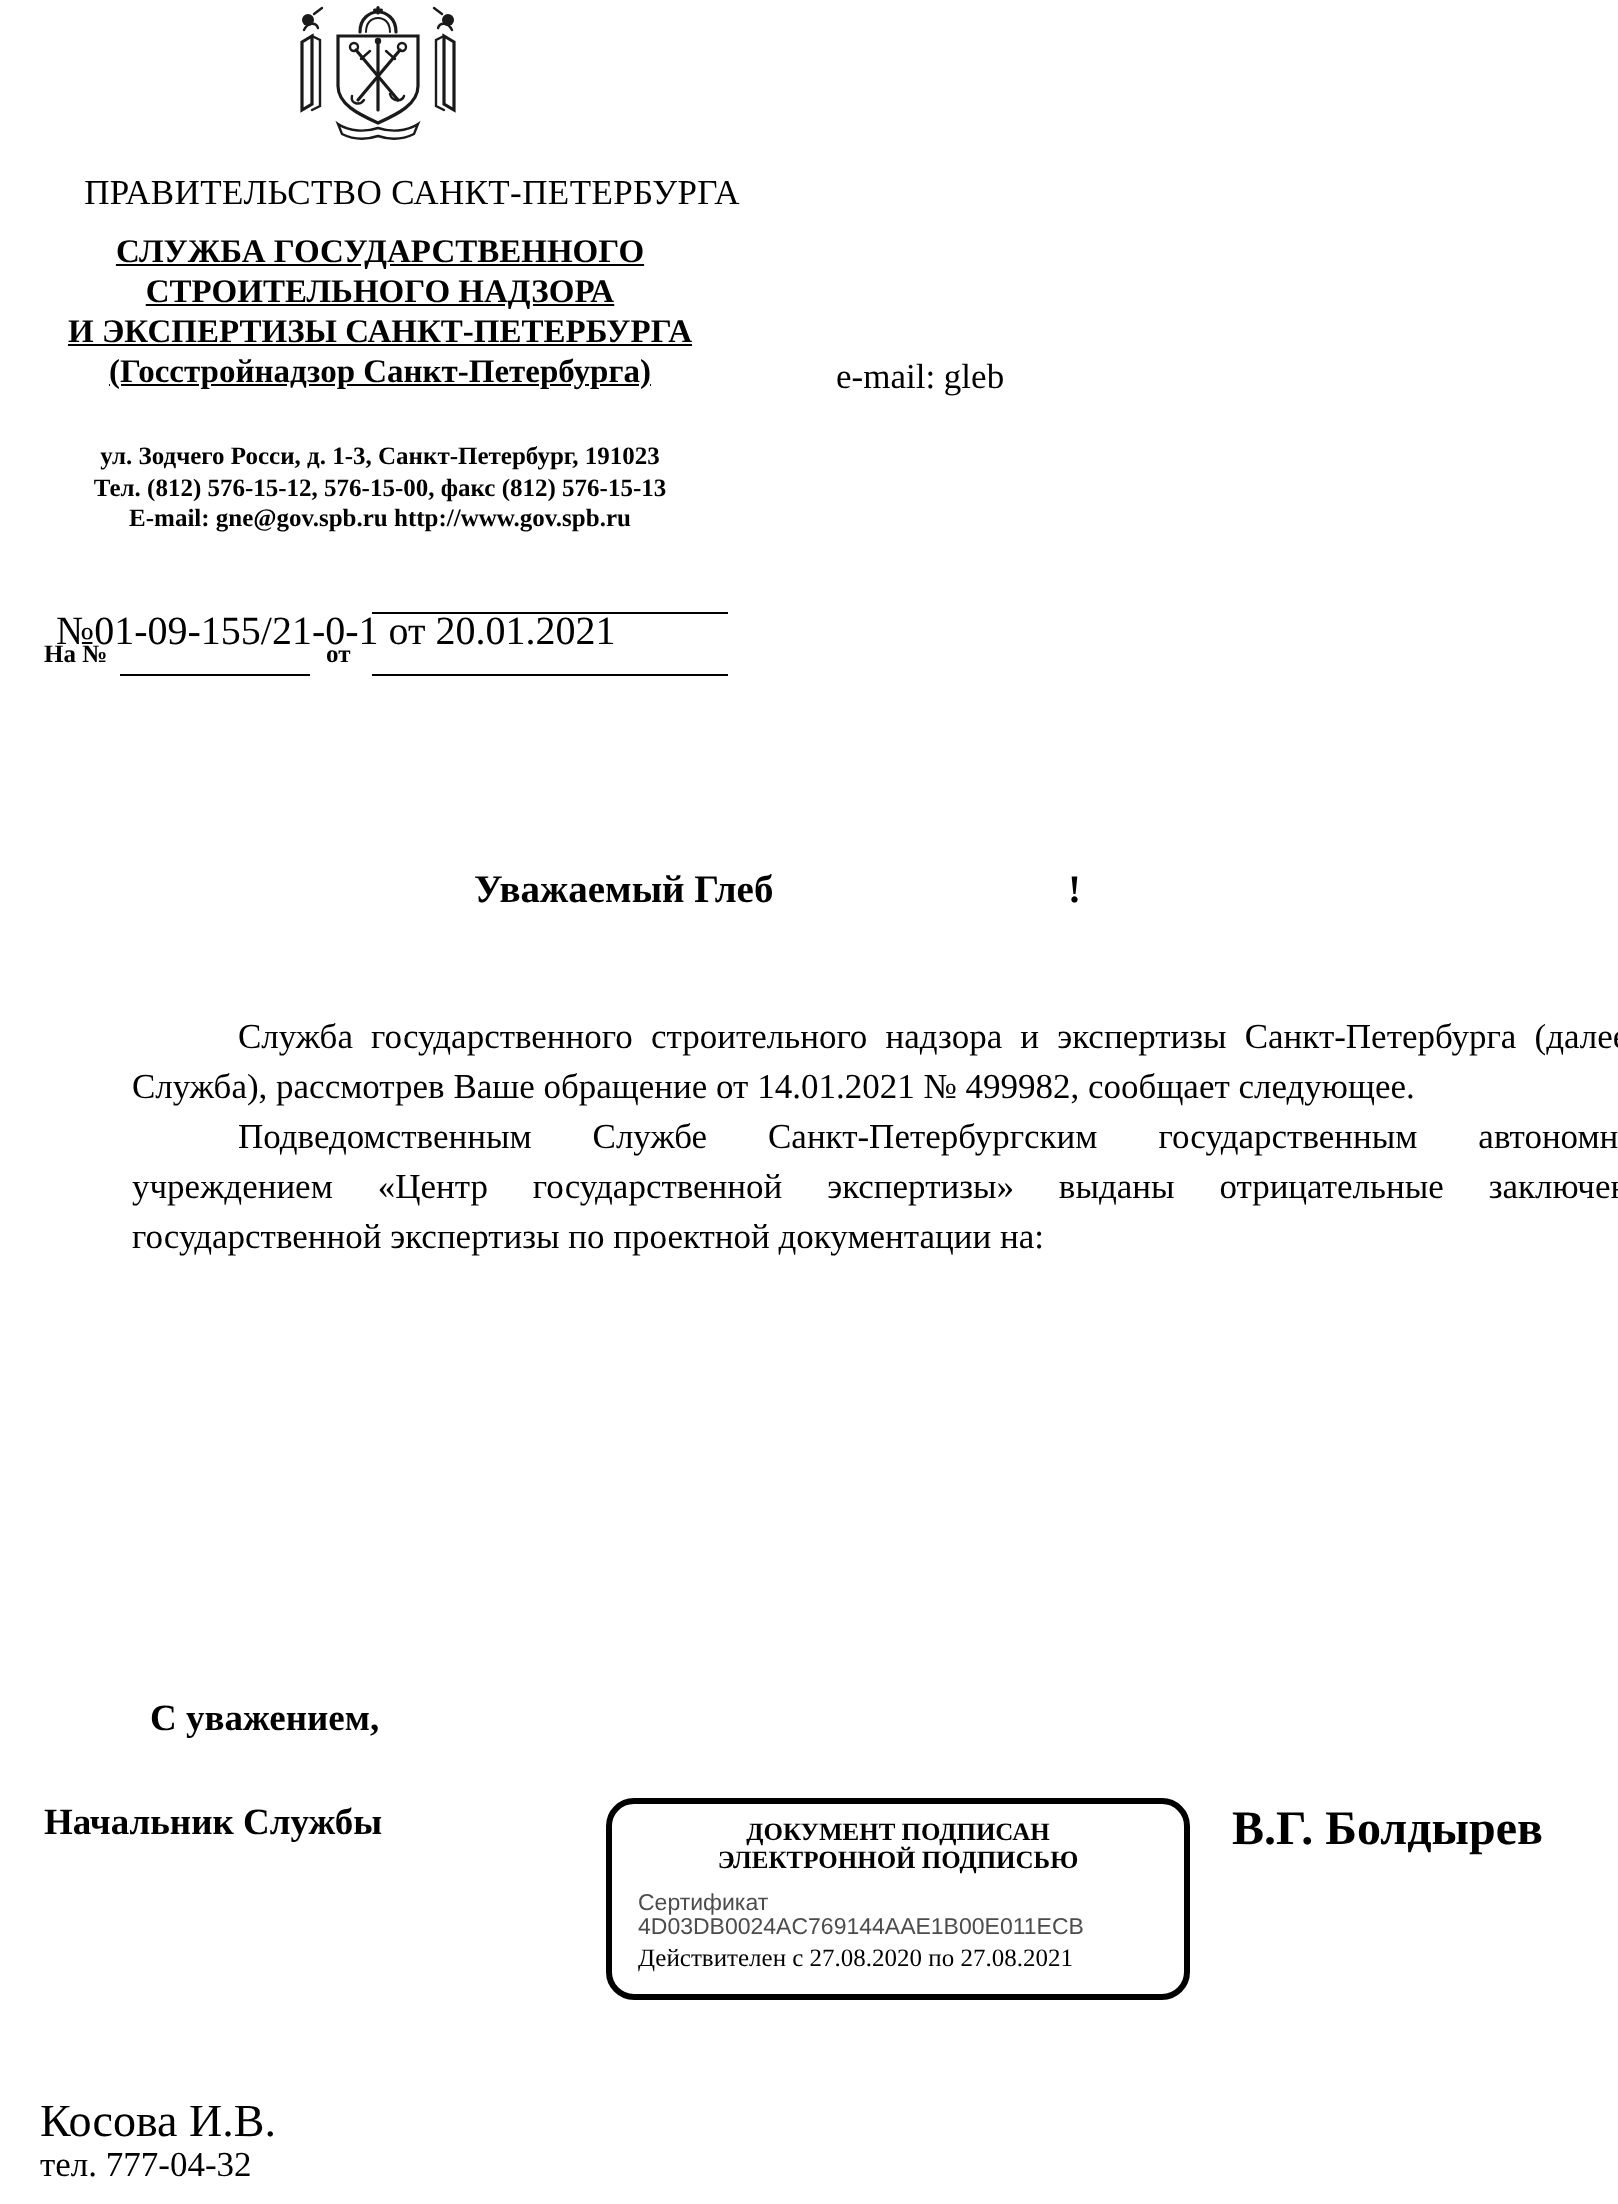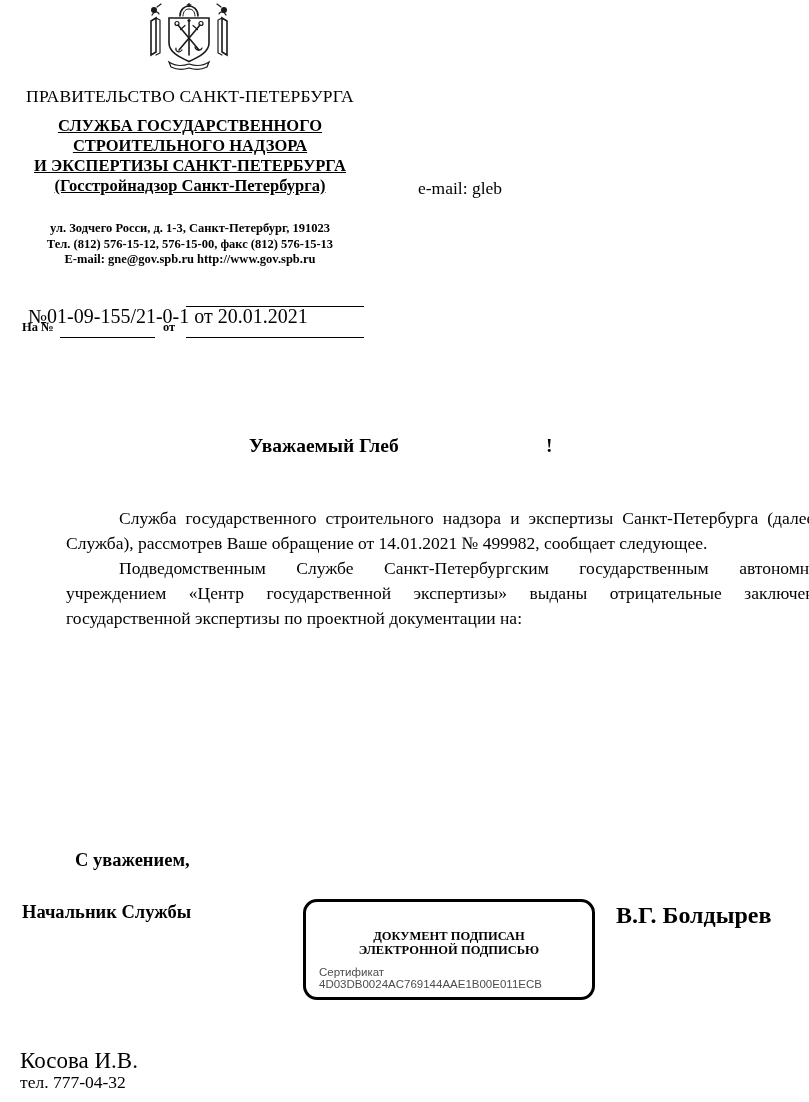--- a/index.html
+++ b/index.html
@@ -4,47 +4,47 @@
 <style>
   html,body{margin:0;padding:0;}
   body{
     width:809px;height:1102px;position:relative;background:#ffffff;
     font-family:"Liberation Serif","DejaVu Serif",serif;color:#000;
     overflow:hidden;
   }
   .abs{position:absolute;}
   
   .emblem{left:143px;top:3px;width:92px;height:68px;}
-  .gov-line{left:0;top:86px;width:380px;text-align:center;font-size:17.5px;letter-spacing:.2px;}
+  .gov-line{left:16px;top:86px;width:380px;text-align:center;font-size:17.5px;letter-spacing:.2px;}
   .org-block{left:0;top:116px;width:380px;text-align:center;font-weight:bold;font-size:16.5px;line-height:20px;text-decoration:underline;}
   .email-note{left:418px;top:178px;font-size:17.5px;}
   .address{left:0;top:221px;width:380px;text-align:center;font-size:12.5px;line-height:15.5px;font-weight:600;}
   
   .doc-number{left:28px;top:277px;font-size:20px;margin-top:28px;}
   .u-line{height:0;border-top:1.5px solid #000;}
   .doc-underline{left:186px;top:306px;width:178px;}
   .reply-label{top:320px;font-size:12.5px;font-weight:600;}
   .reply-no{left:22px;}
   .reply-ot{left:163px;}
   .reply-u1{left:60px;top:337px;width:95px;}
   .reply-u2{left:186px;top:337px;width:178px;}
   
-  .salutation{top:435px;font-weight:bold;font-size:19.5px;margin-left:12px;}
+  .salutation{top:435px;font-weight:bold;font-size:19.5px;}
   .salutation-name{left:237px;}
   .salutation-punct{left:534px;}
   
   .body-text{left:22px;top:506px;width:766px;font-size:17.5px;line-height:25px;text-align:justify;margin-left:44px;}
   .body-text p{margin:0;text-indent:53px;}
   
   .closing{left:75px;top:850px;font-weight:bold;font-size:18.5px;}
   .signer-title{left:22px;top:902px;font-weight:bold;font-size:18.5px;}
   .signer-name{left:616px;top:902px;font-weight:bold;font-size:24px;}
   
   .stamp{left:303px;top:899px;width:292px;height:101px;border:3px solid #000;border-radius:14px;box-sizing:border-box;background:#fff;}
-  .stamp-title{margin-top:28px;text-align:center;font-weight:bold;font-size:12.5px;line-height:13.5px;}
+  .stamp-title{margin-top:8px;text-align:center;font-weight:bold;font-size:12.5px;line-height:13.5px;}
   .stamp-cert{margin:9px 0 0 13px;font-family:"Liberation Sans","DejaVu Sans",sans-serif;font-size:11.5px;color:#4c4c4c;}
   .stamp-owner{margin:3px 0 0 13px;font-size:12.5px;}
   .stamp-owner b{font-weight:bold;}
   .stamp-validity{margin:2px 0 0 13px;font-size:12.5px;}
   
   .executor{left:20px;top:1048px;font-size:23px;}
   .phone{left:20px;top:1072px;font-size:17.5px;}
 </style>
 </head>
 <body>
@@ -121,16 +121,17 @@
 
 <div class="abs stamp">
   <div class="stamp-title">
     <div>ДОКУМЕНТ ПОДПИСАН</div>
     <div>ЭЛЕКТРОННОЙ ПОДПИСЬЮ</div>
   </div>
   <div class="stamp-cert">
     <span>Сертификат</span>
     <span>4D03DB0024AC769144AAE1B00E011ECB</span>
   </div>
+  <div class="stamp-validity">Действителен с 27.08.2020 по 27.08.2021</div>
 </div>
 
 <div class="abs executor">Косова И.В.</div>
 <div class="abs phone">тел. 777-04-32</div>
 
 </body></html>

